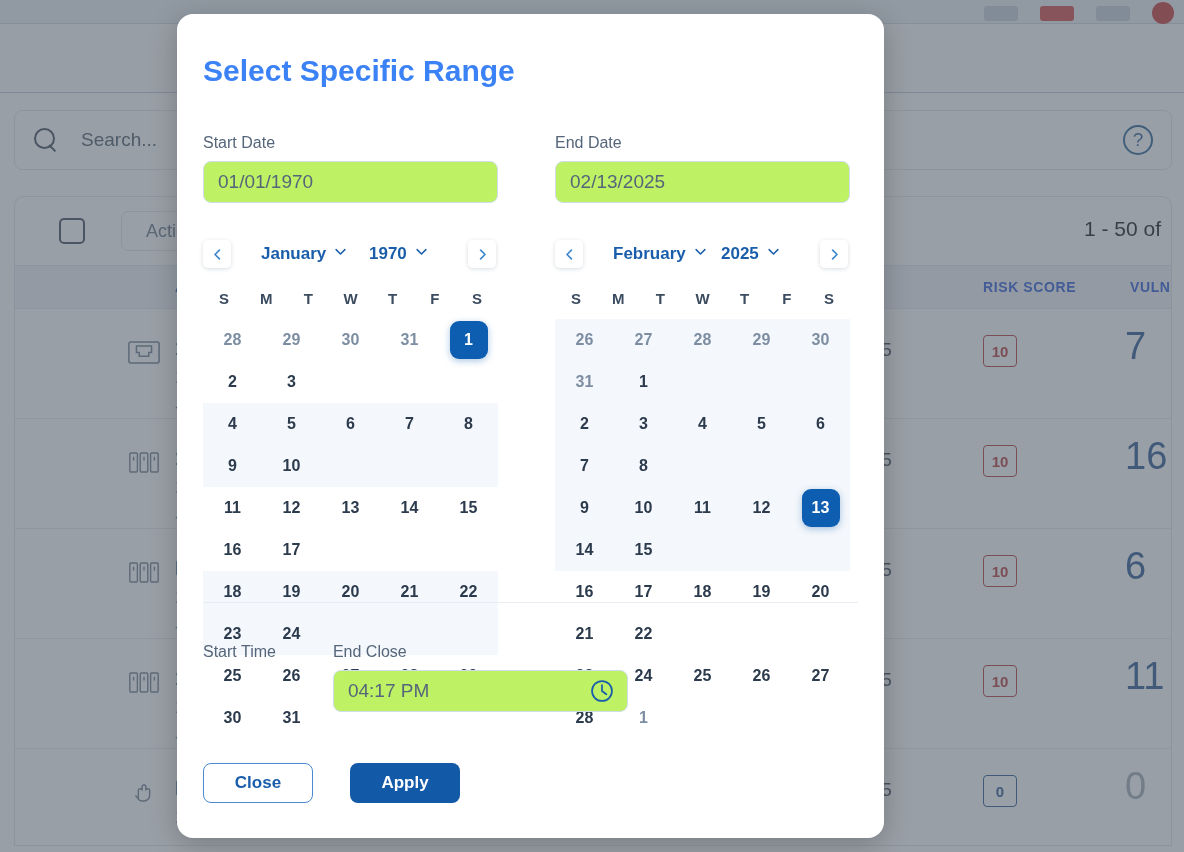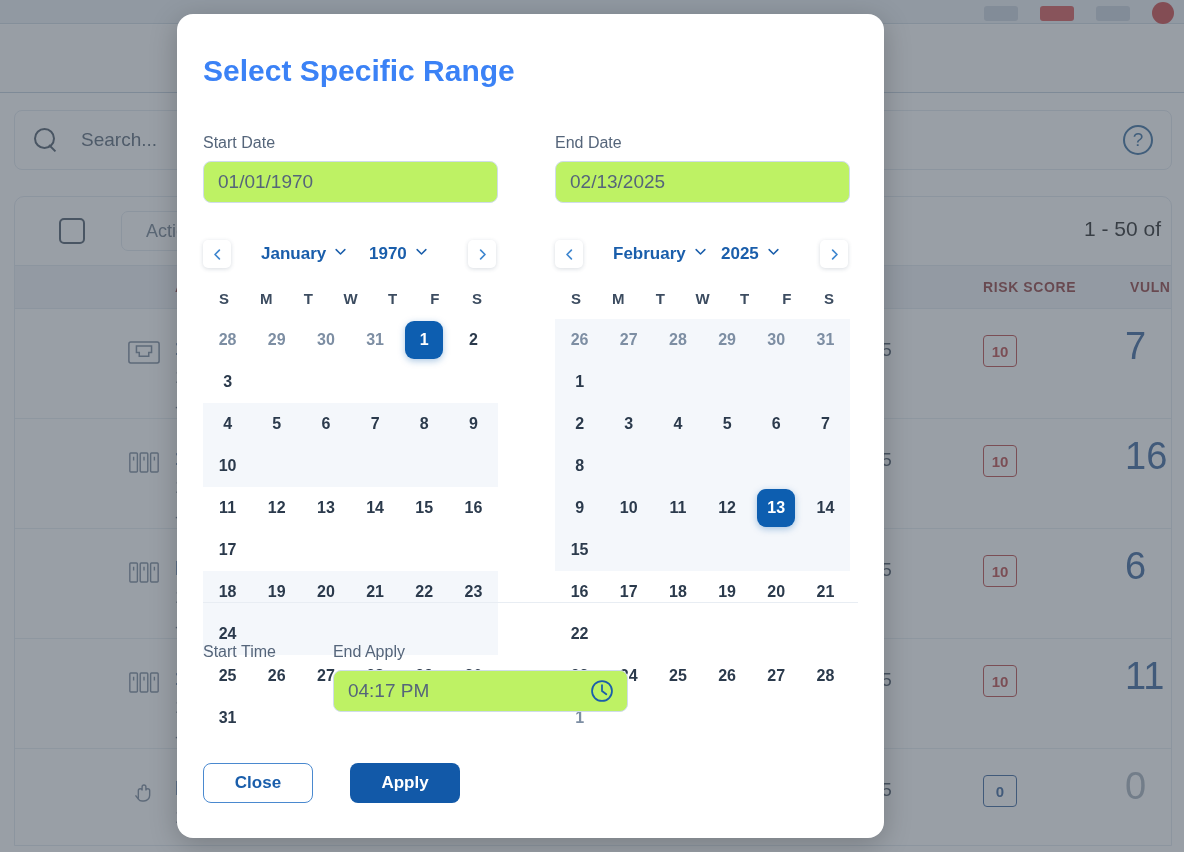--- a/index.html
+++ b/index.html
@@ -75,21 +75,21 @@
   }
   .bg-count {
     position: absolute; right: 10px; top: 20px;
     font-size: 21px; color: #000000;
   }
   .bg-thead {
     height: 44px; background: #eef2f7; border-top: 1px solid #dde4ec;
     border-bottom: 1px solid #dde4ec;
     display: flex; align-items: center; position: relative;
   }
-  .bg-th { font-size: 14px; font-weight: 700; letter-spacing: .6px; color: #7f1d1d; position: absolute; }
+  .bg-th { font-size: 14px; font-weight: 700; letter-spacing: .6px; color: #1d4ed8; position: absolute; }
   .bg-th.c-asset { left: 160px; }
   .bg-th.c-risk { left: 968px; }
   .bg-th.c-vulns { left: 1115px; }
 
   .bg-row {
     height: 110px; border-bottom: 1px solid #e3e9f0; position: relative;
   }
   .bg-row-icon {
     position: absolute; left: 112px; top: 30px; width: 36px; height: 28px;
     color: #63738a;
@@ -181,21 +181,21 @@
   .dow-row {
     display: grid; grid-template-columns: repeat(7, 1fr);
     margin-top: 10px;
   }
   .dow {
     text-align: center; font-size: 15px; font-weight: 700; color: #3c4c60;
     padding: 6px 0;
   }
   .weeks { margin-top: 6px; }
   .week {
-    display: grid; grid-template-columns: repeat(6, 1fr);
+    display: grid; grid-template-columns: repeat(5, 1fr);
   }
   .week.alt { background: #f4f7fb; }
   .day {
     height: 42px; display: flex; align-items: center; justify-content: center;
     font-size: 16px; font-weight: 700; color: #2b3a4c;
   }
   .day .pill {
     width: 38px; height: 38px; border-radius: 9px;
     display: flex; align-items: center; justify-content: center;
   }
@@ -665,21 +665,21 @@
       </div>
     </div>
 
   <div id="divider"></div>
 
   <div id="time-fields">
     <div>
       <div class="field-label">Start Time</div>
     </div>
     <div>
-      <div class="field-label">End Apply</div>
+      <div class="field-label">End Close</div>
       <div class="text-input">
         <span>04:17 PM</span>
         <span class="clock-icon">
           <svg viewBox="0 0 24 24" width="26" height="26" fill="none" stroke="#1a5eab" stroke-width="1.6">
             <circle cx="12" cy="12" r="9.2"></circle>
             <path d="M12 6.5 V12 L16 15" stroke-linecap="round"></path>
           </svg>
         </span>
       </div>
     </div>

